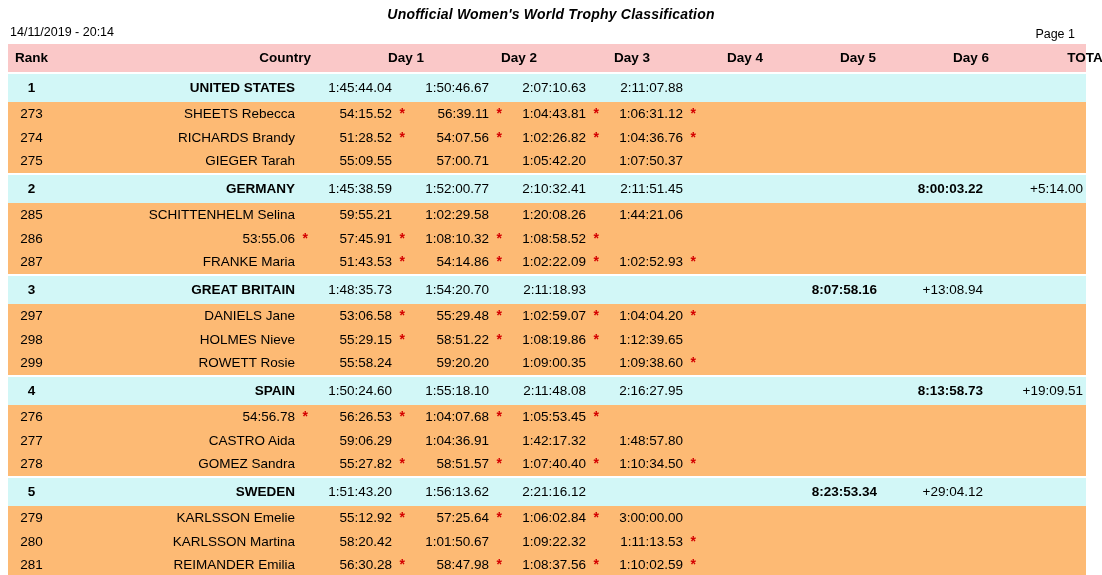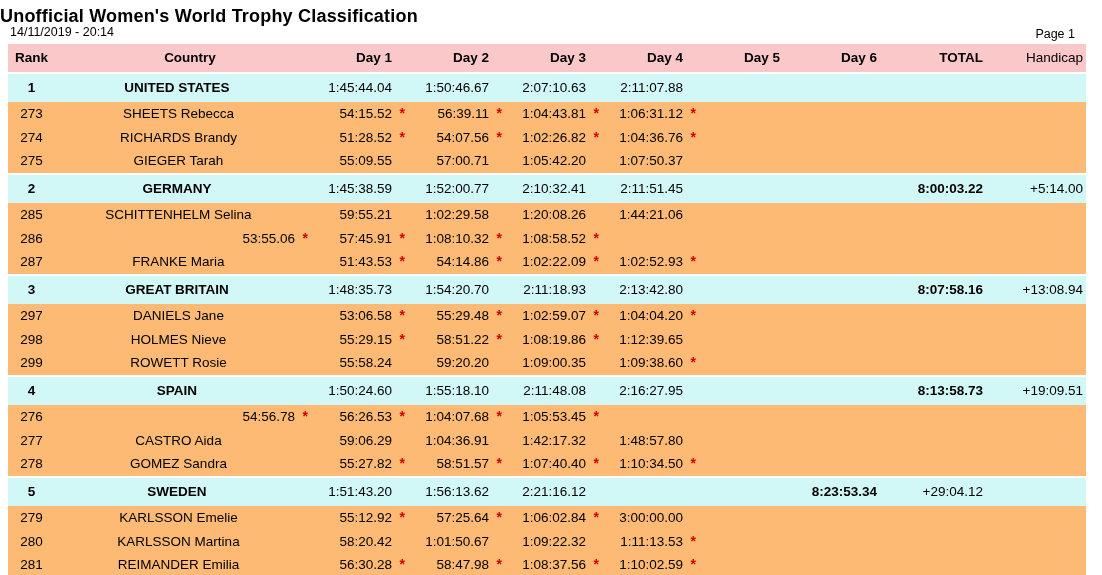--- a/index.html
+++ b/index.html
@@ -9,24 +9,25 @@
     height: 575px;
     overflow: hidden;
     background: #ffffff;
     font-family: "Liberation Sans", "DejaVu Sans", sans-serif;
     color: #000;
   }
   .title {
     position: absolute;
     top: 6px; left: 0;
     width: 100%;
-    text-align: left;
-    font-size: 18px;
+    text-align: center;
+    font-size: 14px;
     font-weight: bold;
     letter-spacing: 0.2px;
+    font-style: italic;
   }
   .datetime {
     position: absolute;
     top: 25px; left: 10px;
     font-size: 12.5px;
   }
   .pagenum {
     position: absolute;
     top: 27px; right: 27px;
     font-size: 12.5px;
@@ -40,40 +41,41 @@
     display: grid;
     grid-template-columns: 47px 240px 97px 97px 97px 97px 97px 97px 106px 100px;
     align-items: center;
   }
   .row.header {
     background: var(--header-bg);
     height: 28px;
     line-height: 28px;
     font-weight: bold;
     font-size: 13.5px;
+    gap: 16px;
   }
   .row.header .c-handicap { font-weight: normal; }
   .row.header .c-country { padding-left: 30px; }
   .row.team {
     background: var(--team-bg);
     height: 28px;
     line-height: 28px;
     margin-top: 2px;
     font-size: 13.5px;
   }
   .row.team .c-rank, .row.team .c-country, .row.team .c-total { font-weight: bold; }
   .row.rider {
     background: #fdba74;
     height: 23.67px;
     line-height: 23.67px;
     font-size: 13.5px;
   }
   .row.rider:first-of-type { margin-top: 1px; }
   .c-rank { text-align: center; }
-  .c-country { text-align: center; padding-left: 4px; }
+  .c-country { text-align: right; padding-left: 4px; }
   .row.rider .c-country { padding-left: 7px; }
   .c-num { text-align: right; position: relative; white-space: nowrap; }
   .star {
     position: absolute;
     right: -13px;
     top: 0;
     color: var(--star-color);
     font-weight: bold;
     font-size: 14px;
   }
@@ -199,21 +201,20 @@
             <div class="cell c-num c-handicap"></div>
           </div>
         </div>
         <div class="section">
           <div class="row team">
             <div class="cell c-rank">3</div>
             <div class="cell c-country">GREAT BRITAIN</div>
             <div class="cell c-num c-day">1:48:35.73</div>
             <div class="cell c-num c-day">1:54:20.70</div>
             <div class="cell c-num c-day">2:11:18.93</div>
-            <div class="cell c-num c-day">2:13:42.80</div>
             <div class="cell c-num c-day"></div>
             <div class="cell c-num c-day"></div>
             <div class="cell c-num c-total">8:07:58.16</div>
             <div class="cell c-num c-handicap">+13:08.94</div>
           </div>
           <div class="row rider">
             <div class="cell c-rank">297</div>
             <div class="cell c-country">DANIELS Jane</div>
             <div class="cell c-num c-day">53:06.58<span class="star">*</span></div>
             <div class="cell c-num c-day">55:29.48<span class="star">*</span></div>

